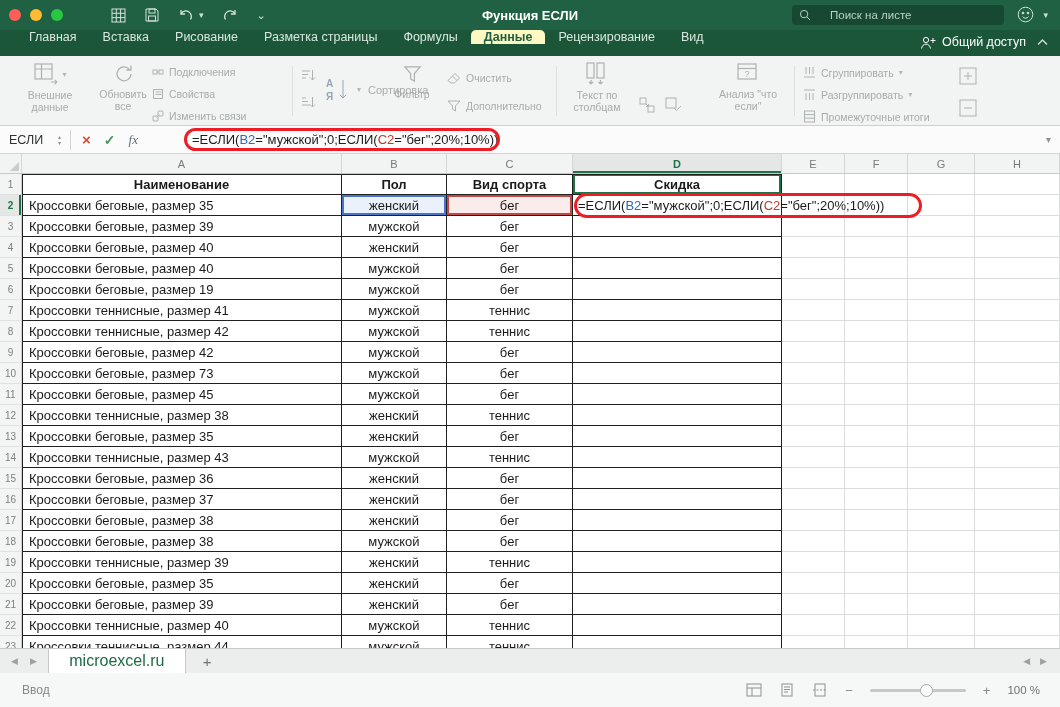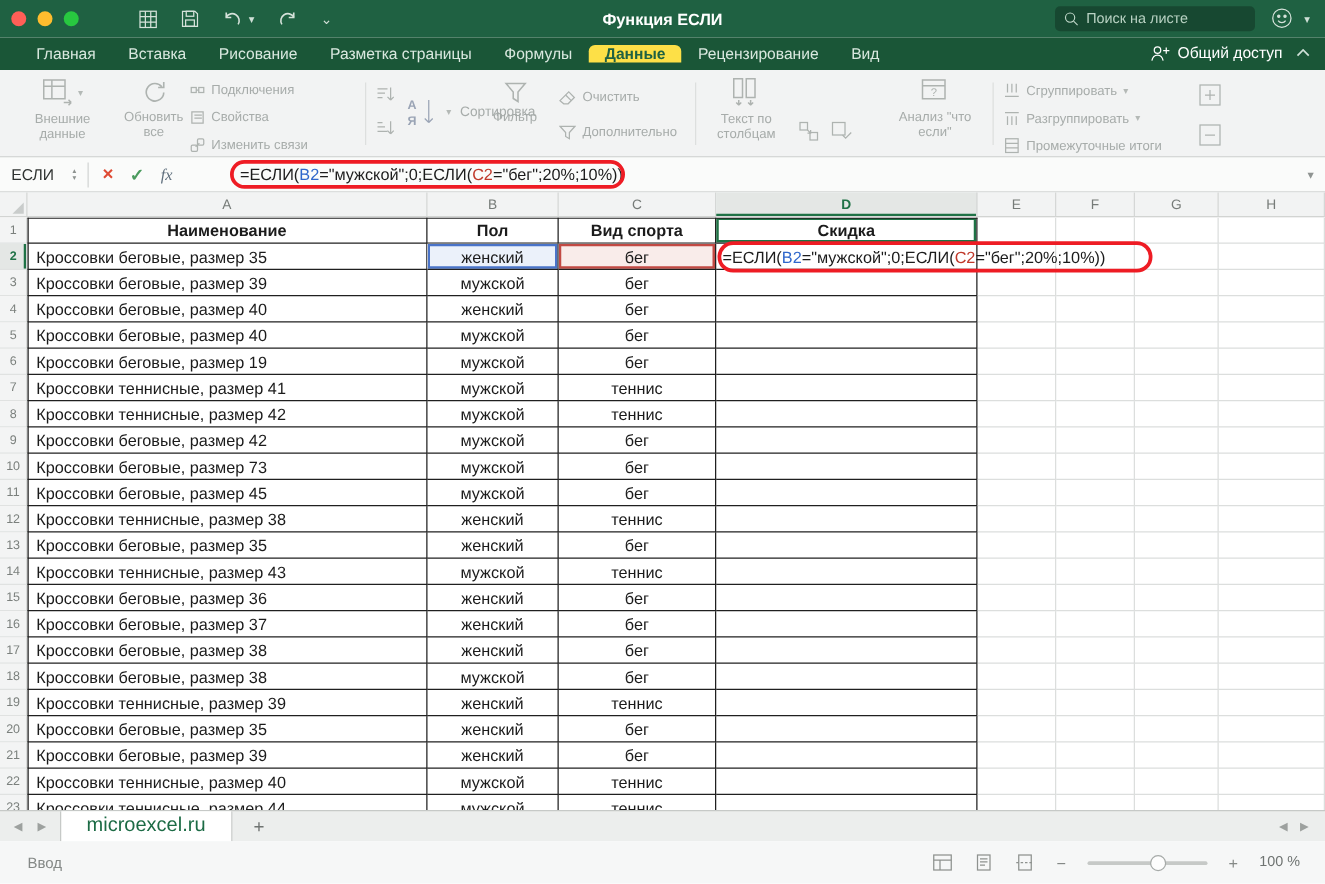--- a/index.html
+++ b/index.html
@@ -10,31 +10,31 @@
   
   .titlebar{position:absolute;top:0;left:0;right:0;height:30px;background:#1f6142;
     display:flex;align-items:center;}
   .tl{width:12px;height:12px;border-radius:50%;margin-left:9px;flex:0 0 auto;}
   .tl-close{background:#ff5f57}.tl-min{background:#febc2e}.tl-zoom{background:#28c840}
   .tbi{display:flex;align-items:center;margin-left:19px;}
   .tbi.first{margin-left:48px}
   .tb-caret{color:#cfe0d7;font-size:9px;margin-left:6px}
   .title{position:absolute;left:50%;transform:translateX(-50%);color:#fff;
     font-size:13px;font-weight:bold;white-space:nowrap}
-  .search{position:absolute;right:56px;top:5px;width:160px;height:20px;border-radius:4px;
-    background:rgba(0,0,0,.25);display:flex;align-items:center;gap:6px;padding:0 7px;
+  .search{position:absolute;right:56px;top:5px;width:212px;height:20px;border-radius:4px;
+    background:rgba(0,0,0,.25);display:flex;align-items:center;gap:19px;padding:0 7px;
     color:#b9d2c3;font-size:11.5px}
   .smiley{position:absolute;right:12px;top:6px;display:flex;align-items:center;gap:3px}
 
   
   .tabbar{position:absolute;top:30px;left:0;right:0;height:26px;background:#1a5637;
     display:flex;align-items:stretch;padding-left:16px}
-  .tablist{display:flex;align-items:center}
+  .tablist{display:flex;align-items:flex-start}
   .tab{display:flex;align-items:center;padding:0 13px;color:#d9e8df;font-size:12.5px;cursor:default}
-  .tab.active{background:#fde047;color:#1f6142;border-radius:5px 5px 0 0;font-weight:bold}
+  .tab.active{background:#fef9c3;color:#1f6142;border-radius:5px 5px 0 0;font-weight:bold}
   .share{position:absolute;right:34px;top:35px;display:flex;align-items:center;gap:6px;
     color:#fff;font-size:12.5px}
   .collapse{position:absolute;right:12px;top:39px}
 
   
   .ribbon{position:absolute;top:56px;left:0;right:0;height:70px;background:#f2f3f3;
     border-bottom:1px solid #cdd0ce}
   .rlabel{color:#a7acaa;font-size:10.5px;line-height:12px;text-align:center;white-space:pre-line}
   .rbig{position:absolute;display:flex;flex-direction:column;align-items:center;gap:3px}
   .rrow{position:absolute;display:flex;align-items:center;gap:5px;color:#a7acaa;

